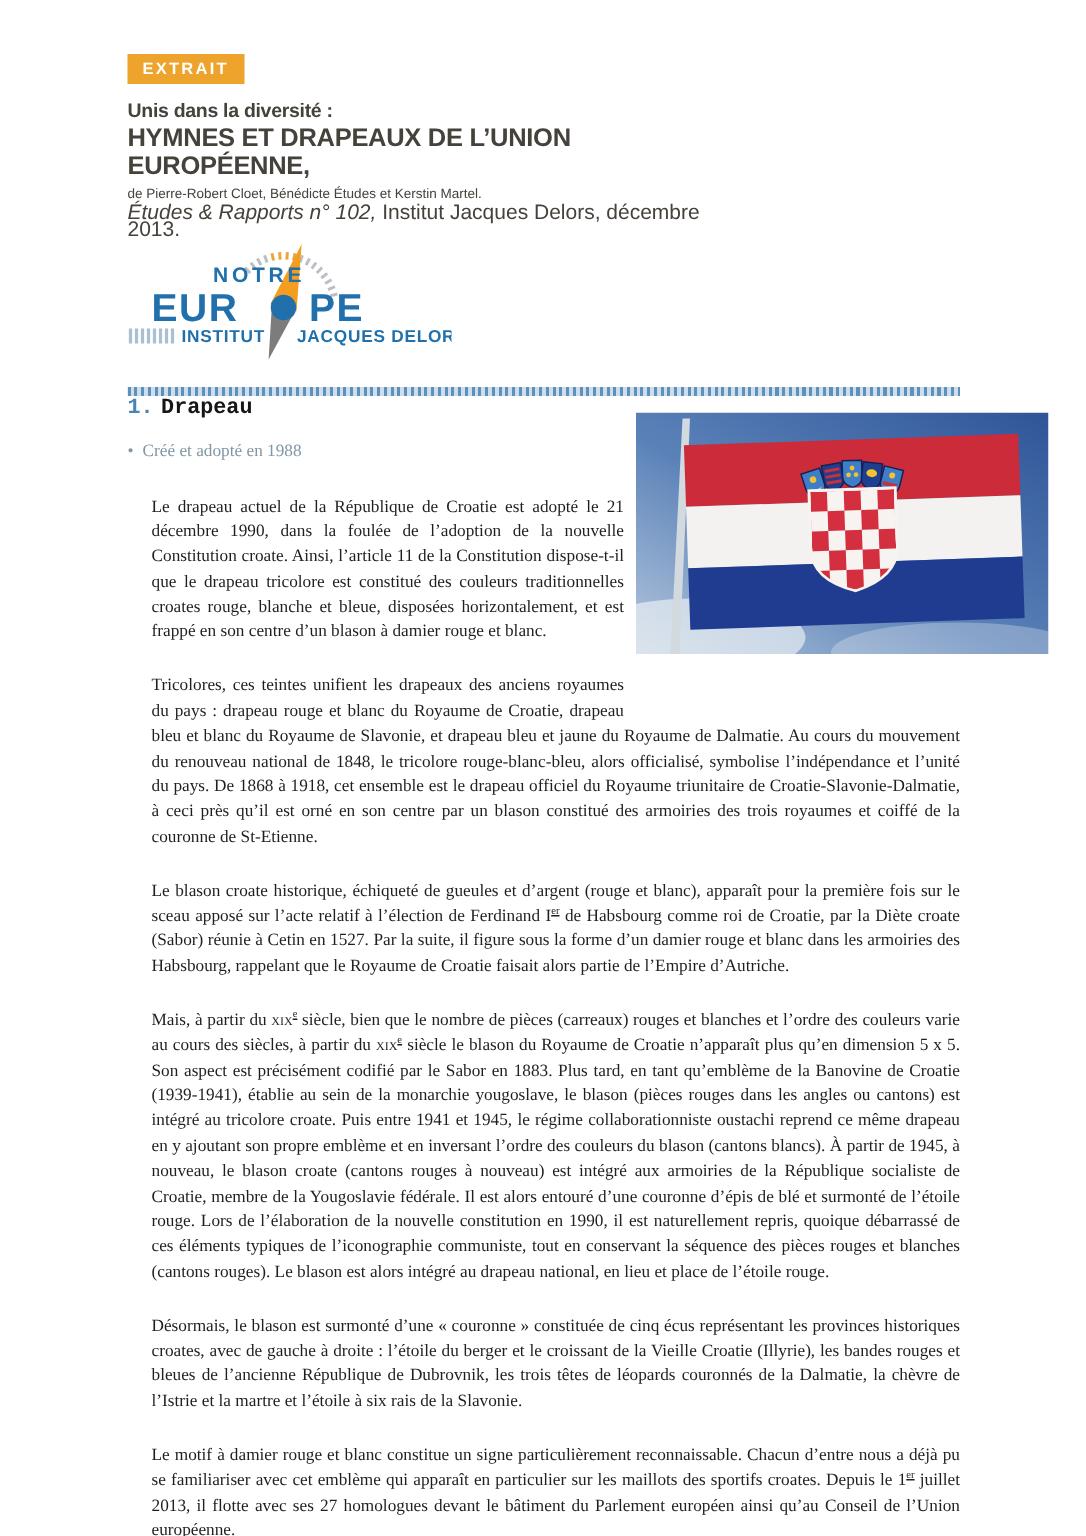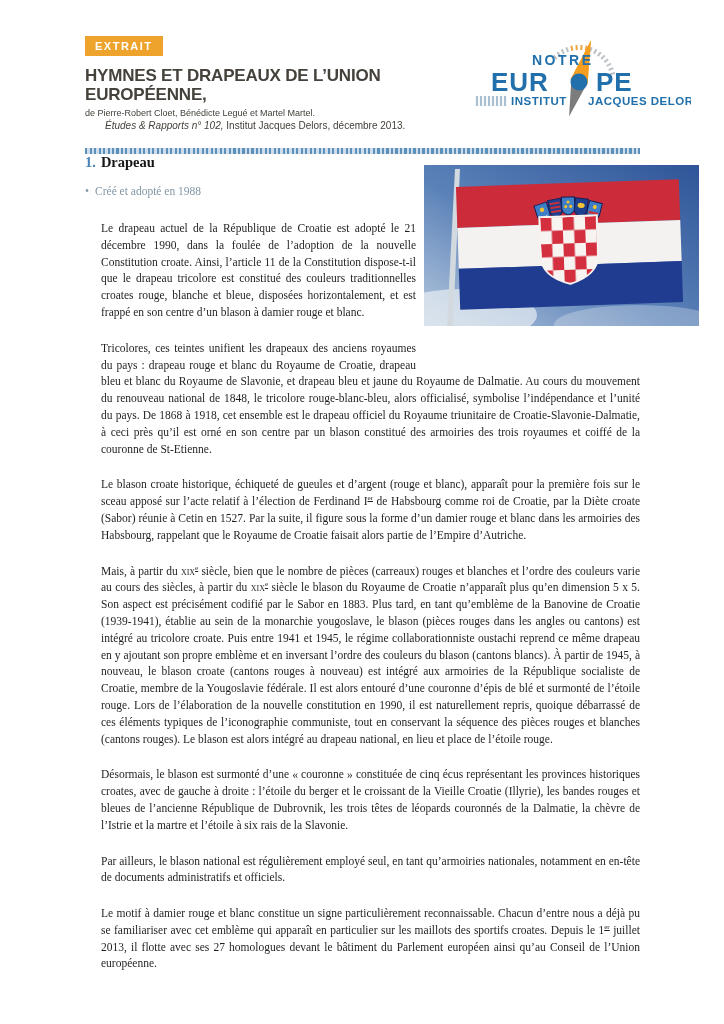--- a/index.html
+++ b/index.html
@@ -2,61 +2,62 @@
 <html lang="fr"><head>
 <meta charset="utf-8">
 <style>
   html,body{margin:0;padding:0;background:#fff;}
   .page{
     position:relative;width:724px;height:1024px;background:#ffffff;
     font-family:"Liberation Serif",serif;color:#1f1f1f;overflow:hidden;
   }
   
   .header{display:flex;align-items:flex-start;
-          padding:36px 22px 0 85px;}
+          padding:36px 22px 0 85px;flex-direction:column;}
   .header-left{width:390px;font-family:"Liberation Sans",sans-serif;color:#45413b;}
   .badge{display:inline-block;background:#eea42c;color:#ffffff;
          font:bold 11px/20px "Liberation Sans",sans-serif;letter-spacing:1.5px;
          padding:0 10px;margin-bottom:10px;}
   .series1{font-weight:bold;font-size:13px;line-height:16px;letter-spacing:-0.2px;}
   .series2{font-weight:bold;font-size:17px;line-height:19px;letter-spacing:-0.2px;margin-bottom:4px;}
   .authors{font-size:9px;line-height:11.5px;}
-  .pub{font-size:10px;line-height:11.5px;margin-left:20px;}
+  .pub{font-size:14px;line-height:11.5px;}
   .pub .it{font-style:italic;}
   .logo{width:216px;height:84px;margin-top:-2px;}
   .logo text{font-family:"Liberation Sans",sans-serif;font-weight:bold;fill:#2170ab;}
   
   .main{margin:0 25px 0 85px;}
   .divider{height:6px;margin:17px 59px 0 0;
     background:repeating-linear-gradient(to right,#5e91ba 0 2px,#cdddeb 2px 4.5px);}
   
   .flag-photo{float:right;width:275px;height:161px;margin:11px 0 33px 8px;padding:0;}
   h1.title{font-family:"Liberation Sans",sans-serif;font-weight:bold;color:#141414;
            font-size:30px;line-height:34px;letter-spacing:-0.5px;margin:14px 0 11px 0;}
-  h2.section{font-family:Liberation Serif, serif;font-weight:bold;
+  h2.section{font-family:Liberation Mono, monospace;font-weight:bold;
              font-size:14.5px;line-height:17px;margin:0 0 13px 0;color:#161616;}
   h2.section .num{color:#4a84b8;margin-right:5px;}
   .meta{font-size:11.5px;line-height:14px;color:#8196a5;margin:0 0 22px 0;}
   .meta .marker{margin-right:6px;}
   p.body{font-size:11.5px;line-height:16.8px;text-align:justify;
          margin:0 59px 19px 16px;hyphens:auto;-webkit-hyphens:auto;}
   .seg-i{}
   .seg-sup{vertical-align:super;font-size:0.62em;line-height:0;text-decoration:underline;}
   .seg-sc{font-variant:small-caps;}
 </style>
 </head>
 <body>
 
 <div class="page">
 
   <div class="header">
     <div class="header-left">
       <span class="badge">EXTRAIT</span>
+      <div class="series1">Unis dans la diversité :</div>
       <div class="series2">HYMNES ET DRAPEAUX DE L’UNION EUROPÉENNE,</div>
-      <div class="authors">de Pierre-Robert Cloet, Bénédicte Legué et Martel Martel.</div>
+      <div class="authors">de Pierre-Robert Cloet, Bénédicte Études et Kerstin Martel.</div>
       <div class="pub">
         <span class="it">Études &amp; Rapports n° 102,</span><span> Institut Jacques Delors, décembre 2013.</span>
       </div>
     </div>
 
     <svg class="logo" viewBox="0 0 216 84">
 
       <g stroke-width="2">
         <line x1="104" y1="11" x2="104" y2="16" stroke="#bcc0c4" transform="rotate(-44 104 48)"></line>
         <line x1="104" y1="11" x2="104" y2="16" stroke="#bcc0c4" transform="rotate(-36 104 48)"></line>
@@ -170,16 +171,15 @@
 
     <div class="meta">
       <span class="marker">•</span><span>Créé et adopté en 1988</span>
     </div>
 
     <p class="body"><span>Le drapeau actuel de la République de Croatie est adopté le 21 décembre 1990, dans la foulée de l’adoption de la nouvelle Constitution croate. Ainsi, l’article 11 de la Constitution dispose-t-il que le drapeau tricolore est constitué des couleurs traditionnelles croates rouge, blanche et bleue, disposées horizontalement, et est frappé en son centre d’un blason à damier rouge et blanc.</span></p>
     <p class="body"><span>Tricolores, ces teintes unifient les drapeaux des anciens royaumes du pays : drapeau rouge et blanc du Royaume de Croatie, drapeau bleu et blanc du Royaume de Slavonie, et drapeau bleu et jaune du Royaume de Dalmatie. Au cours du mouvement du renouveau national de 1848, le tricolore rouge-blanc-bleu, alors officialisé, symbolise l’indépendance et l’unité du pays. De 1868 à 1918, cet ensemble est le drapeau officiel du Royaume triunitaire de Croatie-Slavonie-Dalmatie, à ceci près qu’il est orné en son centre par un blason constitué des armoiries des trois royaumes et coiffé de la couronne de St-Etienne.</span></p>
     <p class="body"><span>Le blason croate historique, échiqueté de gueules et d’argent (rouge et blanc), apparaît pour la première fois sur le sceau apposé sur l’acte relatif à l’élection de Ferdinand I</span><span class="seg-sup">er</span><span> de Habsbourg comme roi de Croatie, par la Diète croate (</span><span class="seg-i">Sabor</span><span>) réunie à Cetin en 1527. Par la suite, il figure sous la forme d’un damier rouge et blanc dans les armoiries des Habsbourg, rappelant que le Royaume de Croatie faisait alors partie de l’Empire d’Autriche.</span></p>
     <p class="body"><span>Mais, à partir du </span><span class="seg-sc">xix</span><span class="seg-sup">e</span><span> siècle, bien que le nombre de pièces (carreaux) rouges et blanches et l’ordre des couleurs varie au cours des siècles, à partir du </span><span class="seg-sc">xix</span><span class="seg-sup">e</span><span> siècle le blason du Royaume de Croatie n’apparaît plus qu’en dimension 5 x 5. Son aspect est précisément codifié par le </span><span class="seg-i">Sabor</span><span> en 1883. Plus tard, en tant qu’emblème de la Banovine de Croatie (1939-1941), établie au sein de la monarchie yougoslave, le blason (pièces rouges dans les angles ou cantons) est intégré au tricolore croate. Puis entre 1941 et 1945, le régime collaborationniste oustachi reprend ce même drapeau en y ajoutant son propre emblème et en inversant l’ordre des couleurs du blason (cantons blancs). À partir de 1945, à nouveau, le blason croate (cantons rouges à nouveau) est intégré aux armoiries de la République socialiste de Croatie, membre de la Yougoslavie fédérale. Il est alors entouré d’une couronne d’épis de blé et surmonté de l’étoile rouge. Lors de l’élaboration de la nouvelle constitution en 1990, il est naturellement repris, quoique débarrassé de ces éléments typiques de l’iconographie communiste, tout en conservant la séquence des pièces rouges et blanches (cantons rouges). Le blason est alors intégré au drapeau national, en lieu et place de l’étoile rouge.</span></p>
     <p class="body"><span>Désormais, le blason est surmonté d’une « couronne » constituée de cinq écus représentant les provinces historiques croates, avec de gauche à droite : l’étoile du berger et le croissant de la Vieille Croatie (Illyrie), les bandes rouges et bleues de l’ancienne République de Dubrovnik, les trois têtes de léopards couronnés de la Dalmatie, la chèvre de l’Istrie et la martre et l’étoile à six rais de la Slavonie.</span></p>
-    <p class="body"><span>Par ailleurs, le blason national est régulièrement employé seul, en tant qu’armoiries nationales, notamment en en-tête de documents administratifs et officiels.</span></p>
     <p class="body"><span>Le motif à damier rouge et blanc constitue un signe particulièrement reconnaissable. Chacun d’entre nous a déjà pu se familiariser avec cet emblème qui apparaît en particulier sur les maillots des sportifs croates. Depuis le 1</span><span class="seg-sup">er</span><span> juillet 2013, il flotte avec ses 27 homologues devant le bâtiment du Parlement européen ainsi qu’au Conseil de l’Union européenne.</span></p>
   </div>
 </div>
 
 </body></html>

